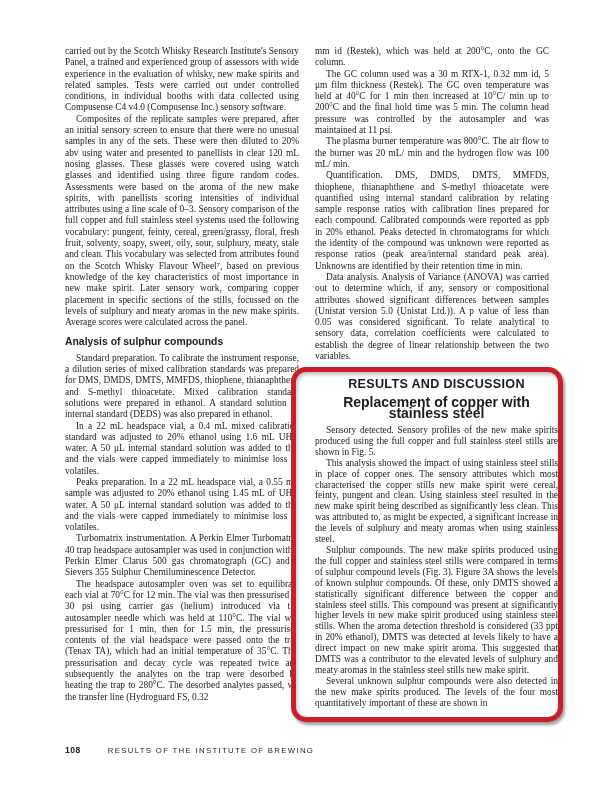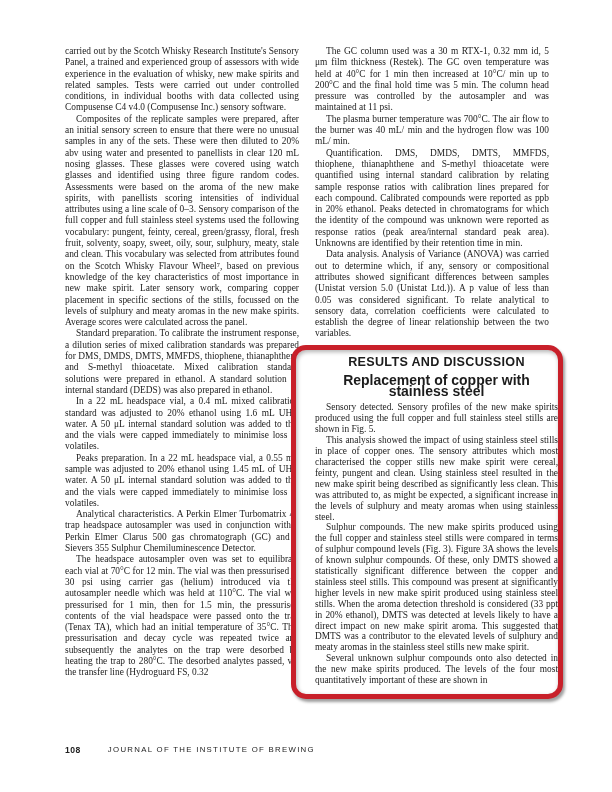--- a/index.html
+++ b/index.html
@@ -48,56 +48,58 @@
   }
   .box-subhead {
     font-family:"Liberation Sans", sans-serif;
     font-weight:bold; font-size:14px;
     text-align:center; margin:0 0 6px 0 !important; text-indent:0;
   }
   .footer {
     position:absolute; left:65px; top:745px;
     font-family:"Liberation Sans", sans-serif;
     font-size:7.8px; color:#222;
-    display:flex; align-items:flex-start;
+    display:flex; align-items:center;
   }
   .footer .pagenum { font-weight:bold; font-size:8.6px; letter-spacing:0.5px; }
   .footer .journal { margin-left:27px; letter-spacing:1.3px; }
 </style>
 </head>
 <body>
 
 <div class="page">
 
   <div class="col col-left">
     <p><span class="lead"></span><span>carried out by the Scotch Whisky Research Institute's Sensory Panel, a trained and experienced group of assessors with wide experience in the evaluation of whisky, new make spirits and related samples. Tests were carried out under controlled conditions, in individual booths with data collected using Compusense C4 v4.0 (Compusense Inc.) sensory software.</span></p>
     <p class="indent"><span class="lead"></span><span>Composites of the replicate samples were prepared, after an initial sensory screen to ensure that there were no unusual samples in any of the sets. These were then diluted to 20% abv using water and presented to panellists in clear 120 mL nosing glasses. These glasses were covered using watch glasses and identified using three figure random codes. Assessments were based on the aroma of the new make spirits, with panellists scoring intensities of individual attributes using a line scale of 0–3. Sensory comparison of the full copper and full stainless steel systems used the following vocabulary: pungent, feinty, cereal, green/grassy, floral, fresh fruit, solventy, soapy, sweet, oily, sour, sulphury, meaty, stale and clean. This vocabulary was selected from attributes found on the Scotch Whisky Flavour Wheel⁷, based on previous knowledge of the key characteristics of most importance in new make spirit. Later sensory work, comparing copper placement in specific sections of the stills, focussed on the levels of sulphury and meaty aromas in the new make spirits. Average scores were calculated across the panel.</span></p>
 
+    <p class="subhead">Analysis of sulphur compounds</p>
 
     <p class="indent"><span class="lead">Standard preparation.</span><span> To calibrate the instrument response, a dilution series of mixed calibration standards was prepared for DMS, DMDS, DMTS, MMFDS, thiophene, thianaphthene and S-methyl thioacetate. Mixed calibration standard solutions were prepared in ethanol. A standard solution of internal standard (DEDS) was also prepared in ethanol.</span></p>
     <p class="indent"><span class="lead"></span><span>In a 22 mL headspace vial, a 0.4 mL mixed calibration standard was adjusted to 20% ethanol using 1.6 mL UHQ water. A 50 μL internal standard solution was added to this and the vials were capped immediately to minimise loss of volatiles.</span></p>
     <p class="indent"><span class="lead">Peaks preparation.</span><span> In a 22 mL headspace vial, a 0.55 mL sample was adjusted to 20% ethanol using 1.45 mL of UHQ water. A 50 μL internal standard solution was added to this and the vials were capped immediately to minimise loss of volatiles.</span></p>
-    <p class="indent"><span class="lead">Analytical characteristics.</span><span> A Perkin Elmer Turbomatrix 40 trap headspace autosampler was used in conjunction with a Perkin Elmer Clarus 500 gas chromatograph (GC) and a Sievers 355 Sulphur Chemiluminescence Detector.</span></p>
+    <p class="indent"><span class="lead">Turbomatrix instrumentation.</span><span> A Perkin Elmer Turbomatrix 40 trap headspace autosampler was used in conjunction with a Perkin Elmer Clarus 500 gas chromatograph (GC) and a Sievers 355 Sulphur Chemiluminescence Detector.</span></p>
     <p class="indent"><span class="lead"></span><span>The headspace autosampler oven was set to equilibrate each vial at 70°C for 12 min. The vial was then pressurised to 30 psi using carrier gas (helium) introduced via the autosampler needle which was held at 110°C. The vial was pressurised for 1 min, then for 1.5 min, the pressurised contents of the vial headspace were passed onto the trap (Tenax TA), which had an initial temperature of 35°C. This pressurisation and decay cycle was repeated twice and subsequently the analytes on the trap were desorbed by heating the trap to 280°C. The desorbed analytes passed, via the transfer line (Hydroguard FS, 0.32</span></p>
   </div>
 
   <div class="col col-right">
+    <p><span class="lead"></span><span>mm id (Restek), which was held at 200°C, onto the GC column.</span></p>
     <p class="indent"><span class="lead"></span><span>The GC column used was a 30 m RTX-1, 0.32 mm id, 5 μm film thickness (Restek). The GC oven temperature was held at 40°C for 1 min then increased at 10°C/ min up to 200°C and the final hold time was 5 min. The column head pressure was controlled by the autosampler and was maintained at 11 psi.</span></p>
-    <p class="indent"><span class="lead"></span><span>The plasma burner temperature was 700°C. The air flow to the burner was 40 mL/ min and the hydrogen flow was 100 mL/ min.</span></p>
+    <p class="indent"><span class="lead"></span><span>The plasma burner temperature was 800°C. The air flow to the burner was 20 mL/ min and the hydrogen flow was 100 mL/ min.</span></p>
     <p class="indent"><span class="lead">Quantification.</span><span> DMS, DMDS, DMTS, MMFDS, thiophene, thianaphthene and S-methyl thioacetate were quantified using internal standard calibration by relating sample response ratios with calibration lines prepared for each compound. Calibrated compounds were reported as ppb in 20% ethanol. Peaks detected in chromatograms for which the identity of the compound was unknown were reported as response ratios (peak area/internal standard peak area). Unknowns are identified by their retention time in min.</span></p>
     <p class="indent"><span class="lead">Data analysis.</span><span> Analysis of Variance (ANOVA) was carried out to determine which, if any, sensory or compositional attributes showed significant differences between samples (Unistat version 5.0 (Unistat Ltd.)). A p value of less than 0.05 was considered significant. To relate analytical to sensory data, correlation coefficients were calculated to establish the degree of linear relationship between the two variables.</span></p>
 
     <div class="results-box">
       <p class="box-title">RESULTS AND DISCUSSION</p>
       <p class="box-subhead">Replacement of copper with stainless steel</p>
       <p class="indent"><span class="lead">Sensory detected.</span><span> Sensory profiles of the new make spirits produced using the full copper and full stainless steel stills are shown in Fig. 5.</span></p>
       <p class="indent"><span class="lead"></span><span>This analysis showed the impact of using stainless steel stills in place of copper ones. The sensory attributes which most characterised the copper stills new make spirit were cereal, feinty, pungent and clean. Using stainless steel resulted in the new make spirit being described as significantly less clean. This was attributed to, as might be expected, a significant increase in the levels of sulphury and meaty aromas when using stainless steel.</span></p>
       <p class="indent"><span class="lead">Sulphur compounds.</span><span> The new make spirits produced using the full copper and stainless steel stills were compared in terms of sulphur compound levels (Fig. 3). Figure 3A shows the levels of known sulphur compounds. Of these, only DMTS showed a statistically significant difference between the copper and stainless steel stills. This compound was present at significantly higher levels in new make spirit produced using stainless steel stills. When the aroma detection threshold is considered (33 ppt in 20% ethanol), DMTS was detected at levels likely to have a direct impact on new make spirit aroma. This suggested that DMTS was a contributor to the elevated levels of sulphury and meaty aromas in the stainless steel stills new make spirit.</span></p>
-      <p class="indent"><span class="lead"></span><span>Several unknown sulphur compounds onto also detected in the new make spirits produced. The levels of the four most quantitatively important of these are shown in</span></p>
+      <p class="indent"><span class="lead"></span><span>Several unknown sulphur compounds were also detected in the new make spirits produced. The levels of the four most quantitatively important of these are shown in</span></p>
     </div>
   </div>
 
   <div class="footer">
     <span class="pagenum">108</span>
-    <span class="journal">JOURNAL OF THE INSTITUTE OF BREWING</span>
+    <span class="journal">RESULTS OF THE INSTITUTE OF BREWING</span>
   </div>
 
 </div>
 
 </body></html>

